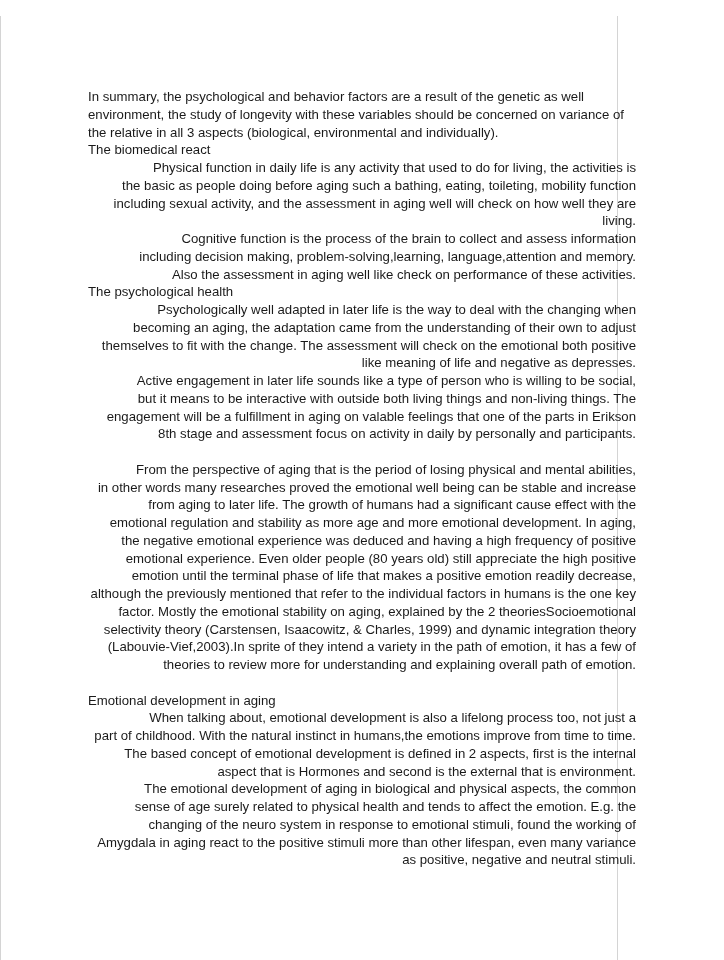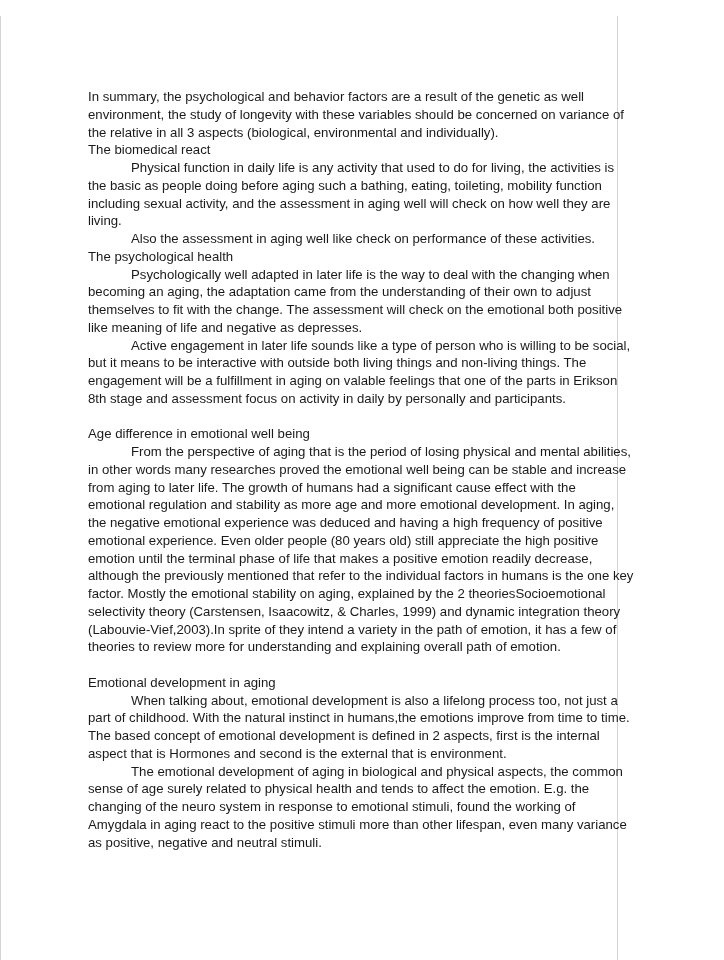--- a/index.html
+++ b/index.html
@@ -8,36 +8,36 @@
     position: absolute; left: 0; top: 16px; width: 618px; height: 960px;
     border-left: 1px solid #d4d4d4; border-right: 1px solid #d4d4d4;
     box-sizing: border-box; background: #fff;
   }
   .content {
     position: absolute; left: 87px; top: 72px; width: 548px;
     font-family: "Liberation Sans", sans-serif;
     font-size: 13.2px; line-height: 17.75px; color: #1a1a1a;
   }
   .content p { margin: 0; }
-  .indent { text-indent: 43px; }
+  .indent { text-indent: 43px; text-align: right; }
   .blank { height: 17.75px; }
 </style>
 </head>
 <body>
 
 <div class="page">
   <div class="content">
     <p>In summary, the psychological and behavior factors are a result of the genetic as well environment, the study of longevity with these variables should be concerned on variance of the relative in all 3 aspects (biological, environmental and individually).</p>
     <p>The biomedical react</p>
     <p class="indent">Physical function in daily life is any activity that used to do for living, the activities is the basic as people doing before aging such a bathing, eating, toileting, mobility function including sexual activity, and the assessment in aging well will check on how well they are living.</p>
+    <p class="indent">Cognitive function is the process of the brain to collect and assess information including  decision making, problem-solving,learning, language,attention and memory.</p>
     <p class="indent">Also the assessment in aging well like check on performance of these activities.</p>
     <p>The psychological health</p>
     <p class="indent">Psychologically well adapted in later life is the way to deal with the changing when becoming an aging, the adaptation came from the understanding of their own to adjust themselves to fit with the change. The assessment will check on the emotional both positive like meaning of life and negative as depresses.</p>
     <p class="indent">Active engagement in later life sounds like a type of person who is willing to be social, but it means to be interactive with outside both living things and non-living things. The engagement will be a fulfillment in aging on valable feelings that one of the parts in Erikson 8th stage and assessment focus on activity in daily by personally and participants.</p>
     <div class="blank"></div>
-    <p>Age difference in emotional well being</p>
     <p class="indent">From the perspective of aging that is the period of losing physical and mental abilities, in other words many researches proved the emotional well being can be stable and increase from aging to later life. The growth of humans had a significant cause effect with the emotional regulation and stability as more age and more emotional development. In aging, the negative emotional experience was deduced and having a high frequency of positive emotional experience. Even older people (80 years old) still appreciate the high positive emotion until the terminal phase of life that makes a positive emotion readily decrease, although the previously mentioned that refer to the individual factors in humans is the one key factor. Mostly the emotional stability on aging, explained by the 2 theoriesSocioemotional selectivity theory (Carstensen, Isaacowitz, &amp; Charles, 1999) and dynamic integration theory (Labouvie-Vief,2003).In sprite of they intend a variety in the path of emotion, it has a few of theories to review more for understanding and explaining overall path of emotion.</p>
     <div class="blank"></div>
     <p>Emotional development in aging</p>
     <p class="indent">When talking about, emotional development is also a lifelong process too, not just a part of childhood. With the natural instinct in humans,the emotions improve from time to time. The based concept of emotional development is defined in 2 aspects, first is the internal aspect that is Hormones and second is the external that is environment.</p>
     <p class="indent">The emotional development of aging in biological and physical aspects, the common sense of age surely related to physical health and tends to affect the emotion. E.g. the changing of the neuro system in response to emotional stimuli, found the working of Amygdala in aging react to the positive stimuli more than other lifespan, even many variance as positive, negative and neutral stimuli.</p>
   </div>
 </div>
 
 </body></html>

